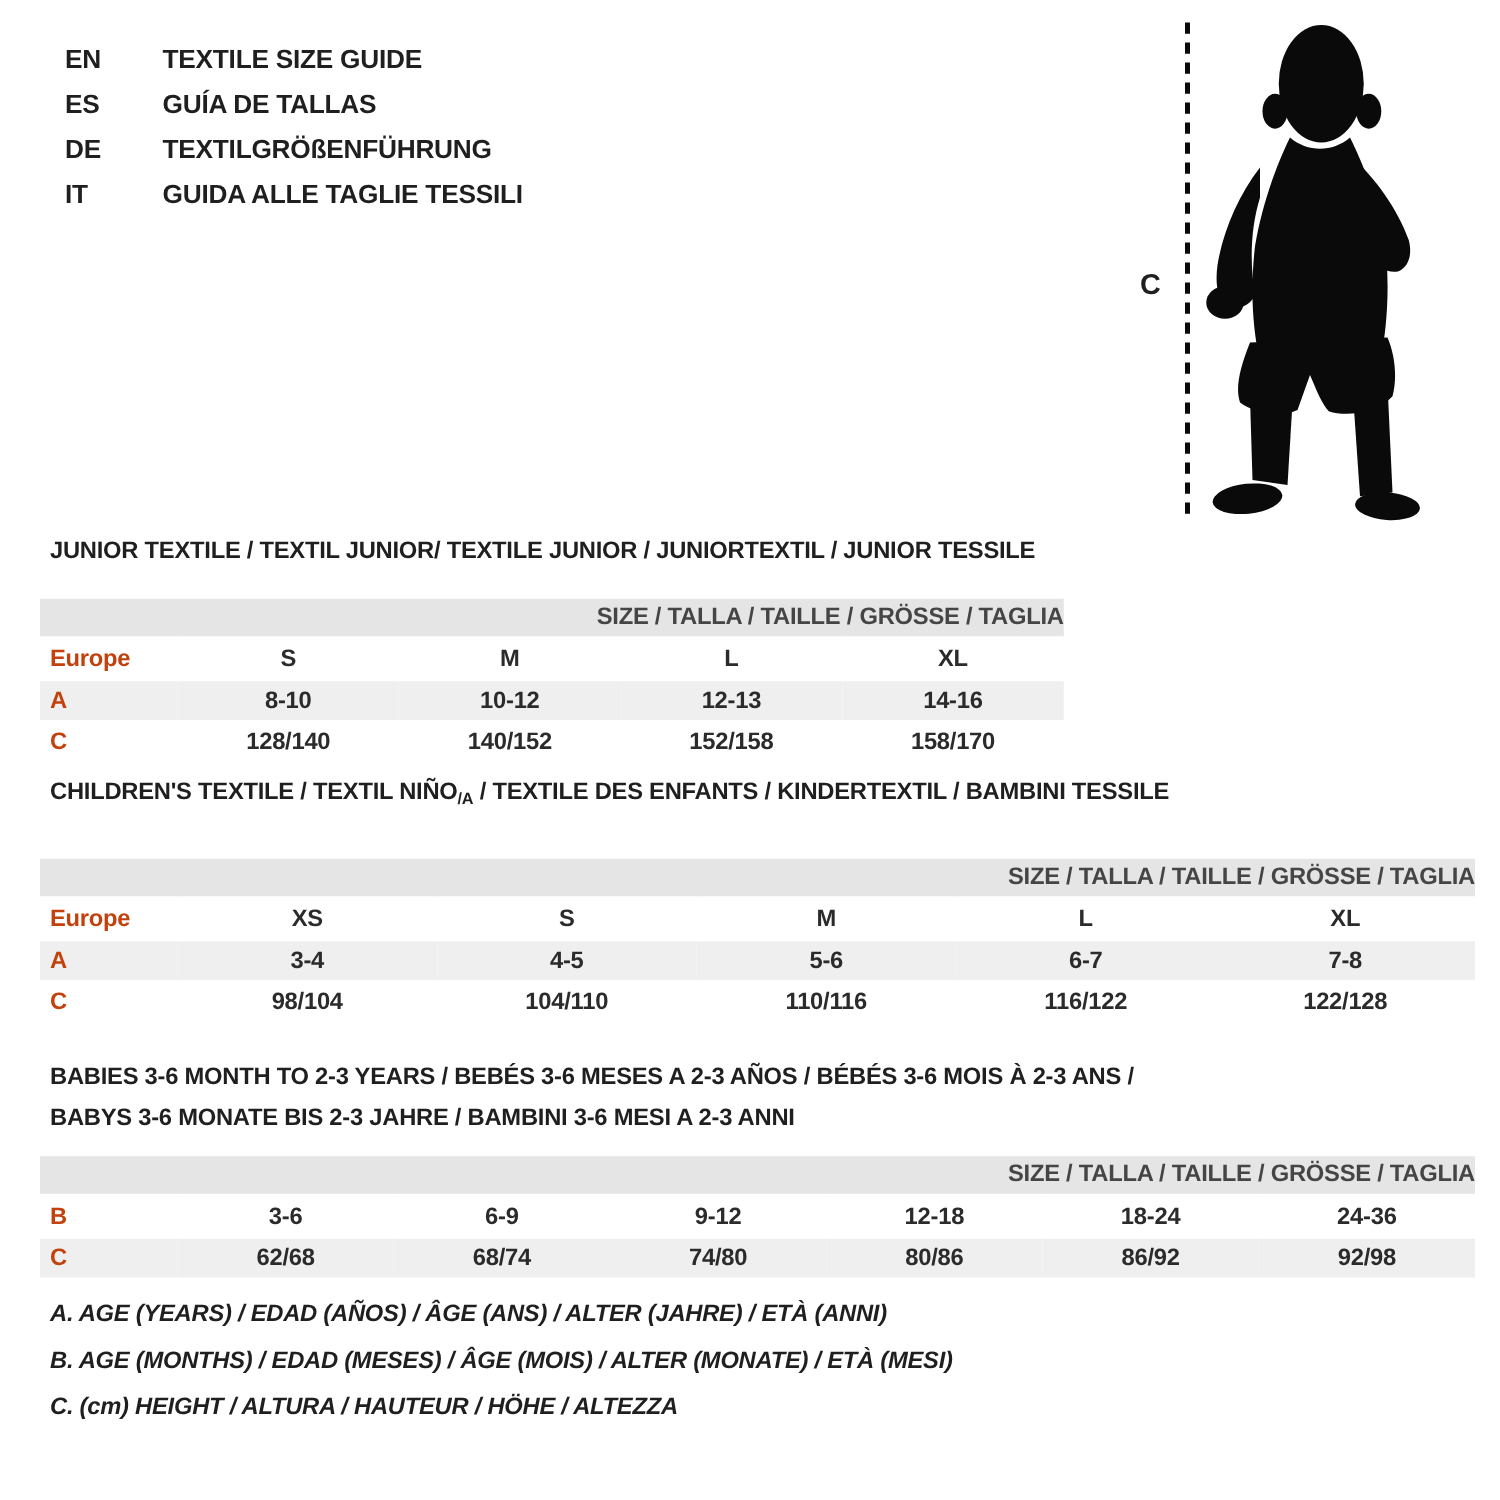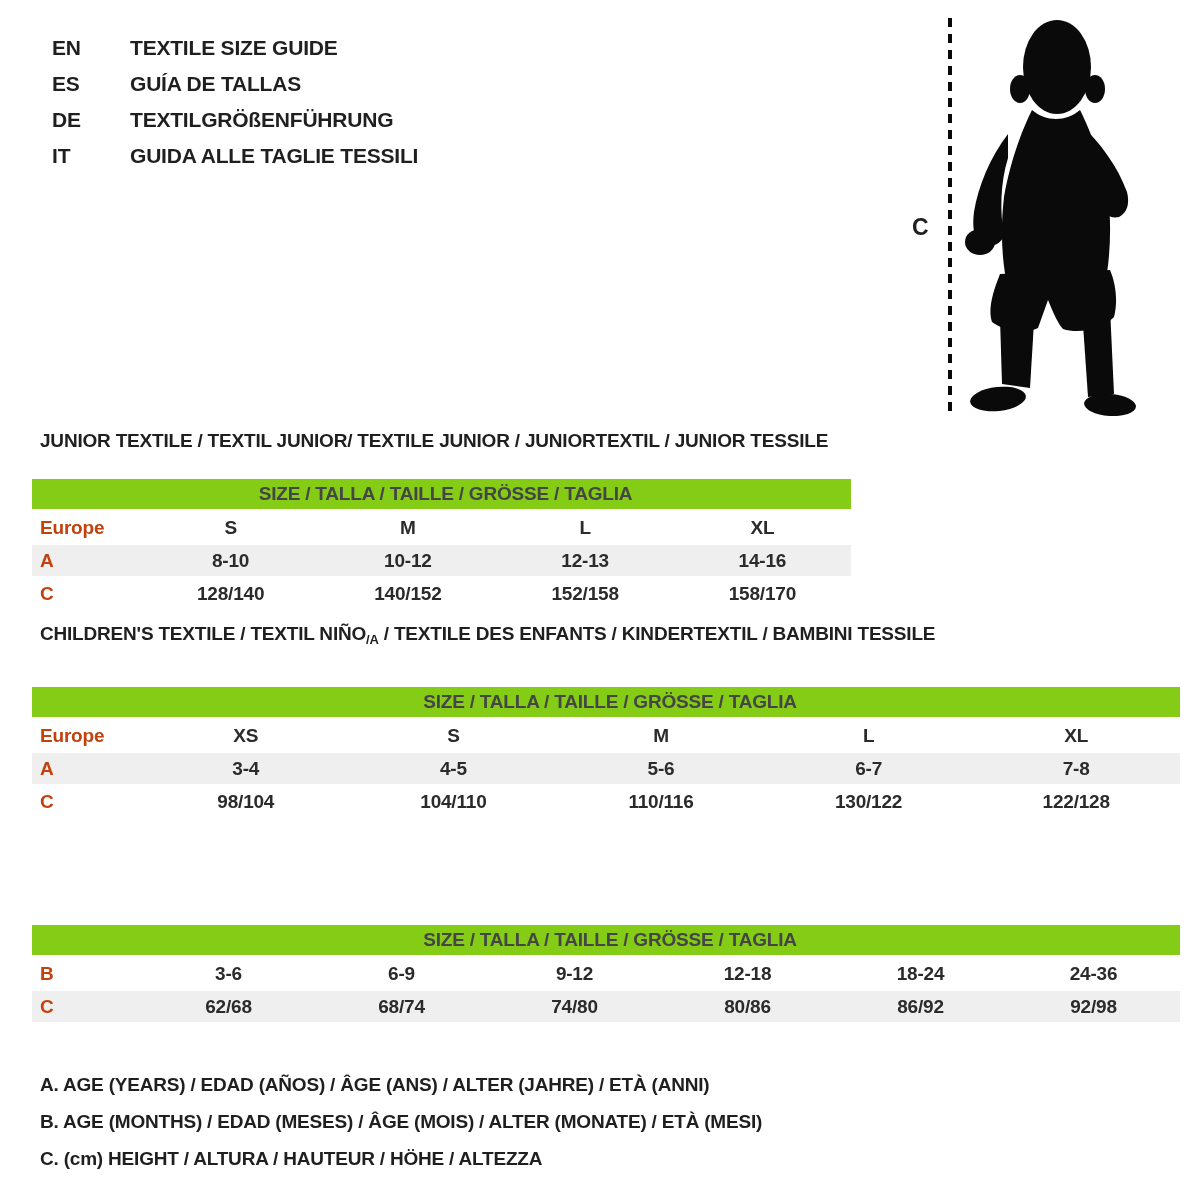--- a/index.html
+++ b/index.html
@@ -20,39 +20,39 @@
   
   .figure-svg{position:absolute;left:938px;top:12px;width:212px;height:408px;}
   .measure-label{position:absolute;left:912px;top:214px;font-size:23px;font-weight:700;}
   
   .section-title{position:absolute;left:40px;font-size:19px;font-weight:700;white-space:nowrap;}
   .section-title .subscript{font-size:13px;vertical-align:-4px;}
   .two-line{line-height:33px;}
   
   .size-table{position:absolute;border-collapse:collapse;table-layout:fixed;}
   .size-table th.bar{
-    background:#84cc16;color:#454545;
-    font-size:19px;font-weight:700;text-align:center;
+    background:#e5e5e5;color:#454545;
+    font-size:19px;font-weight:700;text-align:right;
     height:30px;padding:0 0 0 8px;
     border-bottom:3px solid #ffffff;
   }
   .size-table td{
     font-size:19px;font-weight:700;text-align:center;
     height:31px;padding:0;
     border-bottom:2px solid #ffffff;
     color:#2b2b2b;white-space:nowrap;
   }
   .size-table td.lbl{text-align:left;padding-left:8px;color:#c2410c;}
   .size-table tr.stripe td{background:#efefef;}
   .t1{left:32px;top:479px;width:819px;}
   .t2{left:32px;top:687px;width:1148px;}
   .t3{left:32px;top:925px;width:1148px;}
   col.c-label{width:110px;}
   
-  .legend{position:absolute;left:40px;top:1066px;font-size:19px;font-weight:700;line-height:37px;white-space:nowrap;}
+  .legend{position:absolute;left:40px;top:1033px;font-size:19px;font-weight:700;line-height:37px;white-space:nowrap;font-style:italic;}
 </style>
 </head>
 <body>
 
 <div class="page">
 
   <div class="lang-block">
     <div class="lang-row">
       <span class="lang-code">EN</span>
       <span class="lang-title">TEXTILE SIZE GUIDE</span>
@@ -163,26 +163,30 @@
         <td>4-5</td>
         <td>5-6</td>
         <td>6-7</td>
         <td>7-8</td>
       </tr>
       <tr>
         <td class="lbl">C</td>
         <td>98/104</td>
         <td>104/110</td>
         <td>110/116</td>
-        <td>130/122</td>
+        <td>116/122</td>
         <td>122/128</td>
       </tr>
     </tbody>
   </table>
 
+  <div class="section-title two-line" style="top:845px;">
+    <div>BABIES 3-6 MONTH TO 2-3 YEARS / BEBÉS 3-6 MESES A 2-3 AÑOS / BÉBÉS 3-6 MOIS À 2-3 ANS /</div>
+    <div>BABYS 3-6 MONATE BIS 2-3 JAHRE / BAMBINI 3-6 MESI A 2-3 ANNI</div>
+  </div>
 
   <table class="size-table t3">
     <colgroup>
         <col class="c-label">
         <col>
         <col>
         <col>
         <col>
         <col>
         <col>

